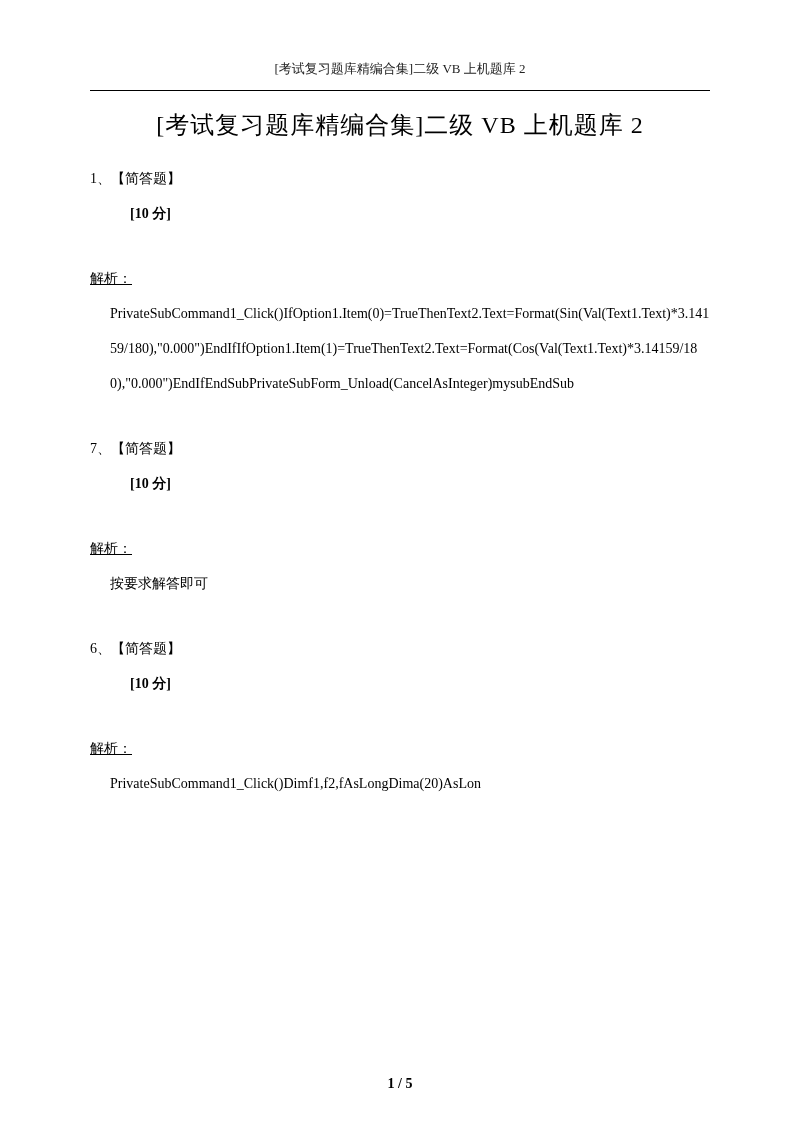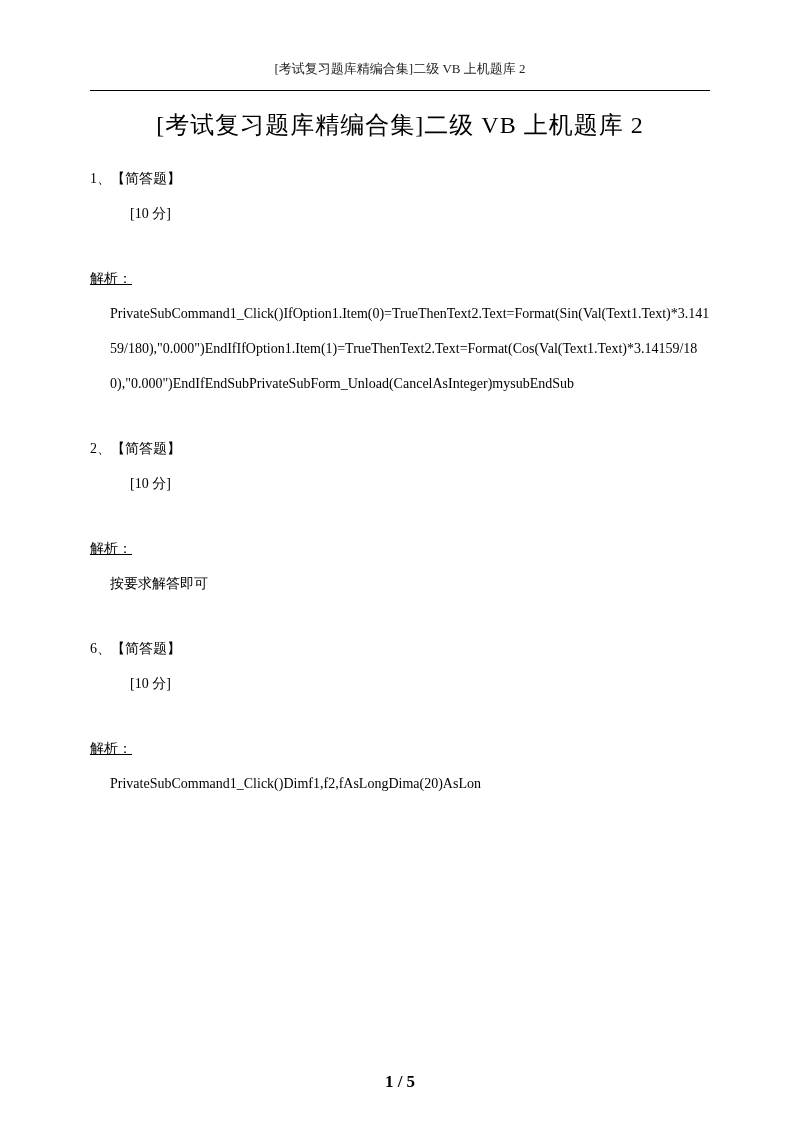--- a/index.html
+++ b/index.html
@@ -33,41 +33,42 @@
     }
     .content {
       font-size: 14px;
       line-height: 2.5;
     }
     .question-num {
       font-weight: normal;
     }
     .score {
       padding-left: 40px;
+      font-weight: bold;
     }
     .analysis-label {
       margin-top: 10px;
       text-decoration: underline;
     }
     .analysis-text {
       word-wrap: break-word;
       word-break: break-all;
       line-height: 2.5;
       margin-left: 20px;
     }
     .section {
       margin-bottom: 10px;
     }
     .footer {
       position: absolute;
       bottom: 40px;
       left: 0;
       right: 0;
       text-align: center;
-      font-size: 17px;
+      font-size: 14px;
       font-weight: bold;
     }
     .spacer {
       height: 20px;
     }
   </style>
 </head>
 <body>
 
 <div class="header">
@@ -84,21 +85,21 @@
     <div class="question-num">1、【简答题】</div>
     <div class="score">[10 分]</div>
     <div class="spacer"></div>
     <div class="analysis-label">解析：</div>
     <div class="analysis-text">PrivateSubCommand1_Click()IfOption1.Item(0)=TrueThenText2.Text=Format(Sin(Val(Text1.Text)*3.14159/180),"0.000")EndIfIfOption1.Item(1)=TrueThenText2.Text=Format(Cos(Val(Text1.Text)*3.14159/180),"0.000")EndIfEndSubPrivateSubForm_Unload(CancelAsInteger)mysubEndSub</div>
   </div>
 
   <div class="spacer"></div>
 
   <div class="section">
-    <div class="question-num">2、【简答题】</div>
+    <div class="question-num">7、【简答题】</div>
     <div class="score">[10 分]</div>
     <div class="spacer"></div>
     <div class="analysis-label">解析：</div>
     <div class="analysis-text">按要求解答即可</div>
   </div>
 
   <div class="spacer"></div>
 
   <div class="section">
     <div class="question-num">6、【简答题】</div>

